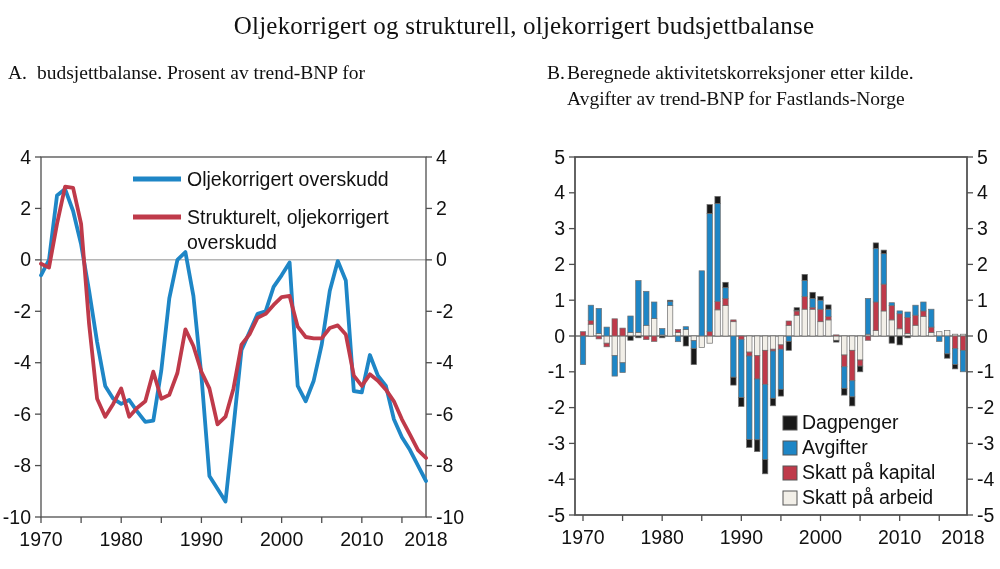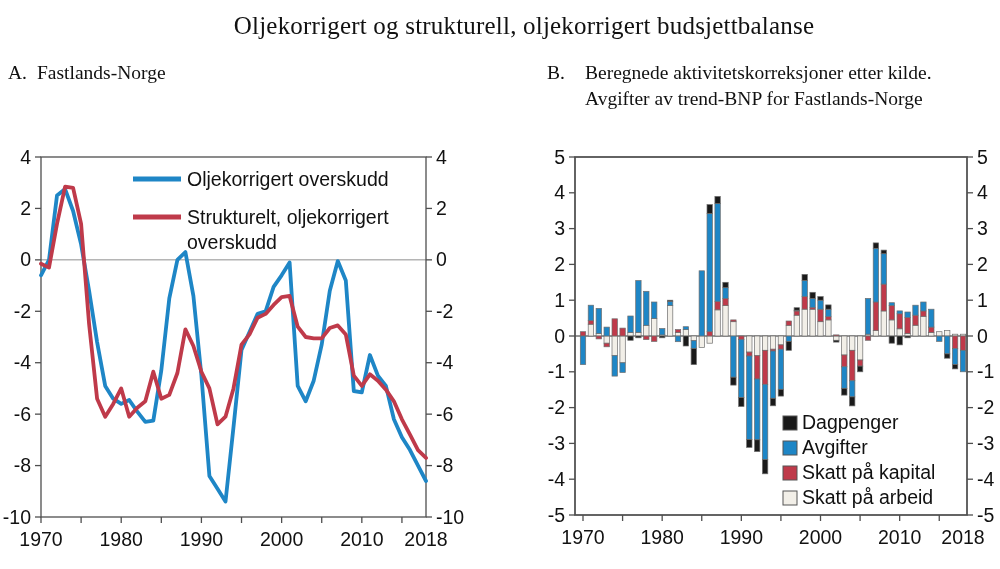--- a/index.html
+++ b/index.html
@@ -7,36 +7,36 @@
          font-family:"Liberation Sans",sans-serif;color:#111;}
   .main-title{position:absolute;top:12px;left:0;width:1000px;text-align:center;
               font-family:"Liberation Serif",serif;font-size:25px;letter-spacing:.2px;padding-left:24px;}
   .panel-heading{position:absolute;font-family:"Liberation Serif",serif;font-size:19.5px;
                  line-height:26px;}
   .panel-heading .plabel{position:absolute;left:0;top:0;}
   .panel-heading .hline{white-space:nowrap;}
   #head-a{left:8px;top:60px;}
   #head-a .hlines{margin-left:29px;}
   #head-b{left:547px;top:60px;}
-  #head-b .hlines{margin-left:38px;}
+  #head-b .hlines{margin-left:20px;}
   svg{position:absolute;}
   #svg-a{left:0;top:150px;}
   #svg-b{left:530px;top:150px;}
   svg text{font-family:"Liberation Sans",sans-serif;fill:#111;}
 </style>
 </head>
 <body>
 
 <div class="stage">
   <div class="main-title">Oljekorrigert og strukturell, oljekorrigert budsjettbalanse</div>
 
   <div class="panel-heading" id="head-a">
     <span class="plabel">A.</span>
     <div class="hlines">
-      <div class="hline">Fastlands-Norge</div>
+      <div class="hline">budsjettbalanse. Prosent av trend-BNP for</div>
     </div>
   </div>
 
   <div class="panel-heading" id="head-b">
     <span class="plabel">B.</span>
     <div class="hlines">
       <div class="hline">Beregnede aktivitetskorreksjoner etter kilde.</div>
       <div class="hline">Avgifter av trend-BNP for Fastlands-Norge</div>
     </div>
   </div>

